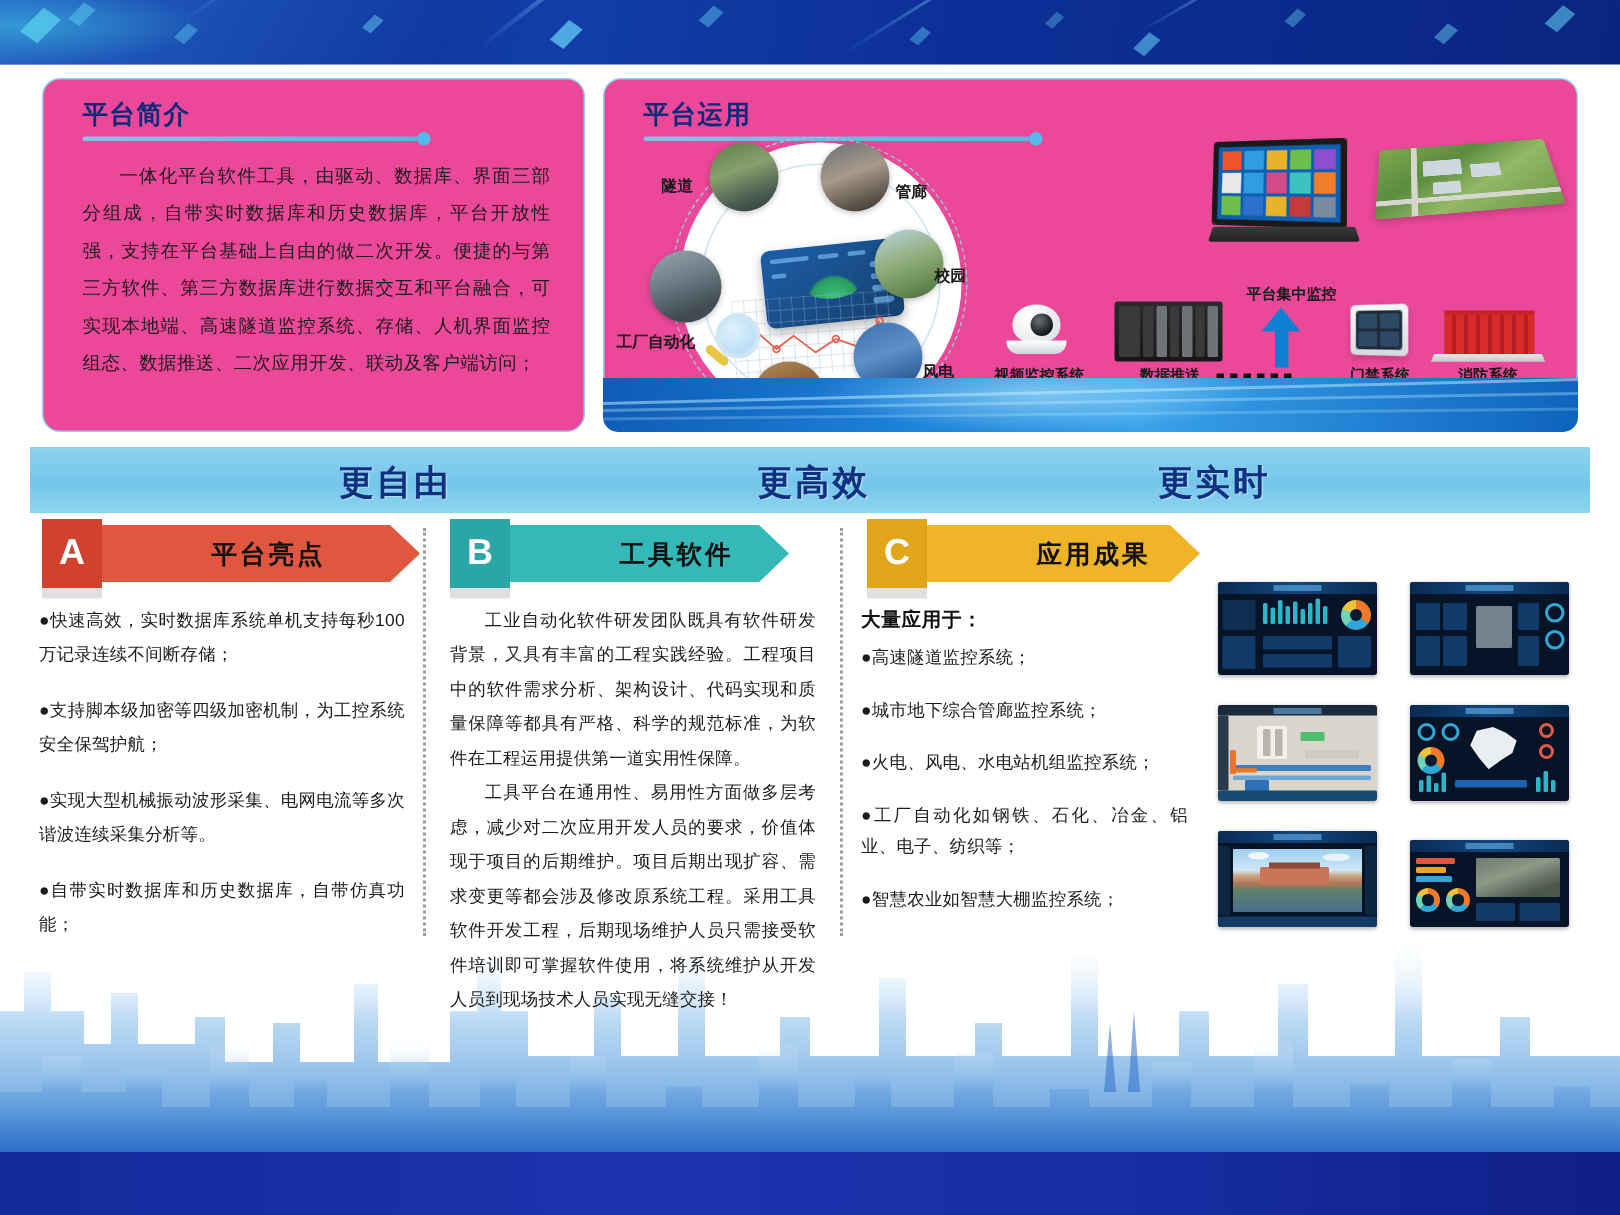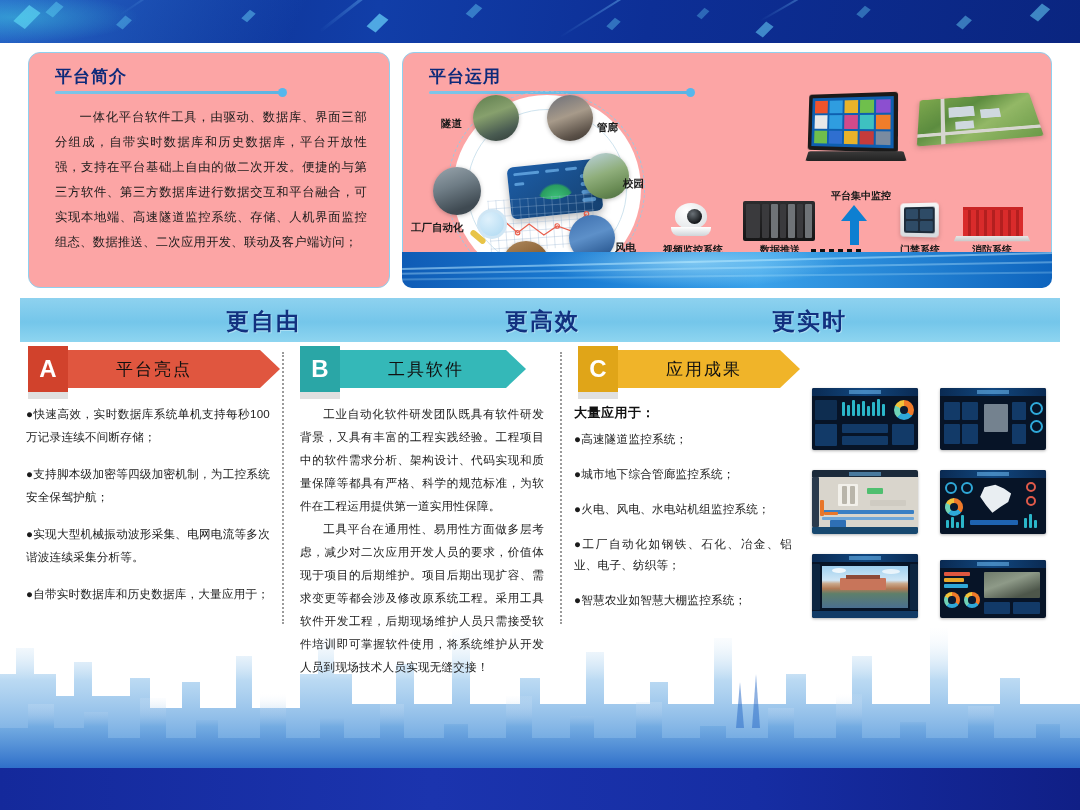--- a/index.html
+++ b/index.html
@@ -43,21 +43,21 @@
   .skyline {
     position: absolute; left: 0; bottom: 42px; width: 1080px; height: 190px;
     pointer-events: none;
   }
 
   
   .panel {
     position: absolute;
     border: 1.5px solid #8fd0ef;
     border-radius: 12px;
-    background: #fca5a5;
+    background: #ec4899;
     text-decoration: underline;
   }
   #panel-intro { left: 28px; top: 52px; width: 362px; height: 236px; }
   #panel-apply { left: 402px; top: 52px; width: 650px; height: 236px; }
 
   .panel-title {
     position: absolute; left: 26px; top: 12px;
     font-size: 17px; font-weight: bold; color: #0d2a7a;
     letter-spacing: 1px;
   }
@@ -253,21 +253,21 @@
   }
   .rib-badge::after {
     content: ""; position: absolute; left: 0; top: 46px;
     width: 40px; height: 7px; background: rgba(0,0,0,0.12);
   }
   .rib-body {
     position: absolute; left: 40px; top: 0; height: 38px;
     display: flex; align-items: center;
   }
   .rib-body span {
-    margin-left: 48px; font-size: 17px; font-weight: normal; color: #111;
+    margin-left: 73px; font-size: 17px; font-weight: bold; color: #111;
     letter-spacing: 2px;
   }
   .rib-arrow {
     position: absolute; top: 0; width: 0; height: 0;
     border-top: 19px solid transparent; border-bottom: 19px solid transparent;
   }
 
   
   .col-text {
     position: absolute;
@@ -556,21 +556,21 @@
     <div class="rib-badge" style="background:#e0a518;">C</div>
   </div>
 
   <div class="vsep" style="left:282px; top:352px; height:272px;"></div>
   <div class="vsep" style="left:560px; top:352px; height:272px;"></div>
 
   <div class="col-text" style="left:26px; top:402px; width:244px;">
     <p class="bullet-p">●快速高效，实时数据库系统单机支持每秒100万记录连续不间断存储；</p>
     <p class="bullet-p">●支持脚本级加密等四级加密机制，为工控系统安全保驾护航；</p>
     <p class="bullet-p">●实现大型机械振动波形采集、电网电流等多次谐波连续采集分析等。</p>
-    <p class="bullet-p">●自带实时数据库和历史数据库，大量应用于；</p>
+    <p class="bullet-p">●自带实时数据库和历史数据库，自带仿真功能；</p>
   </div>
 
   <div class="col-text" style="left:300px; top:402px; width:244px;">
     <p class="indent-p">工业自动化软件研发团队既具有软件研发背景，又具有丰富的工程实践经验。工程项目中的软件需求分析、架构设计、代码实现和质量保障等都具有严格、科学的规范标准，为软件在工程运用提供第一道实用性保障。</p>
     <p class="indent-p">工具平台在通用性、易用性方面做多层考虑，减少对二次应用开发人员的要求，价值体现于项目的后期维护。项目后期出现扩容、需求变更等都会涉及修改原系统工程。采用工具软件开发工程，后期现场维护人员只需接受软件培训即可掌握软件使用，将系统维护从开发人员到现场技术人员实现无缝交接！</p>
   </div>
 
   <div class="col-heading" style="left:574px; top:404px;">大量应用于：</div>
   <div class="col-text" style="left:574px; top:428px; width:218px; line-height:21px;">
     <p class="bullet-p">●高速隧道监控系统；</p>

